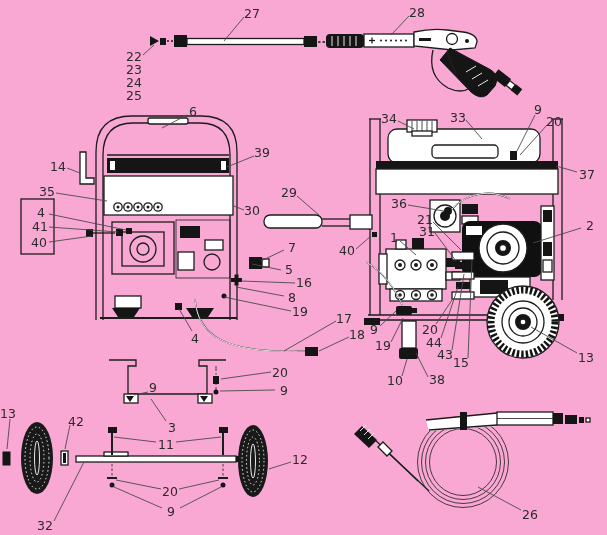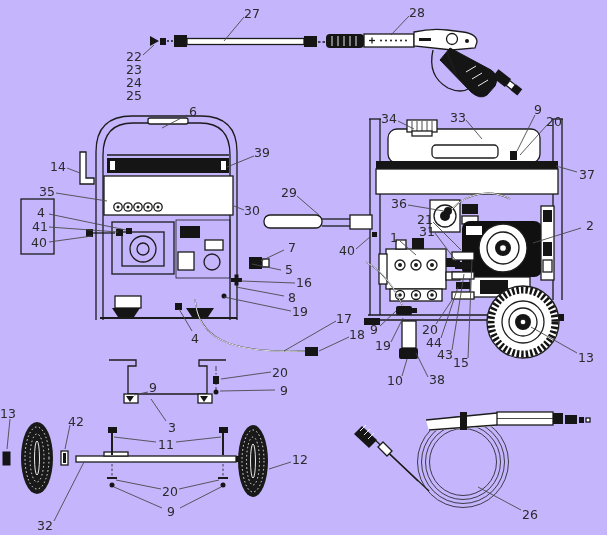--- a/index.html
+++ b/index.html
@@ -1,16 +1,16 @@
 <!DOCTYPE html>
 <html><head>
 <meta charset="utf-8">
 <style>
   html,body{margin:0;padding:0;background:#fff;}
-  #stage{position:relative;width:607px;height:535px;background:#c4b5fd;overflow:hidden;}
+  #stage{position:relative;width:607px;height:535px;background:#f9a8d4;overflow:hidden;}
   svg{display:block;}
   .callout{font-family:"DejaVu Sans",sans-serif;font-size:12.5px;fill:#2b2b2b;text-anchor:middle;}
   .leader{stroke:#4a4a4a;stroke-width:0.9;fill:none;}
   .ln{stroke:#1c1c1c;stroke-width:1.3;fill:none;}
   .lnW{stroke:#1c1c1c;stroke-width:1.3;fill:#ffffff;}
   .ln2{stroke:#1c1c1c;stroke-width:2;fill:none;}
   .fl{fill:#151515;stroke:none;}
   .flW{fill:#151515;stroke:#151515;}
   .thin{stroke:#1c1c1c;stroke-width:0.8;fill:none;}
   .wht{stroke:#ffffff;stroke-width:0.9;fill:none;}

